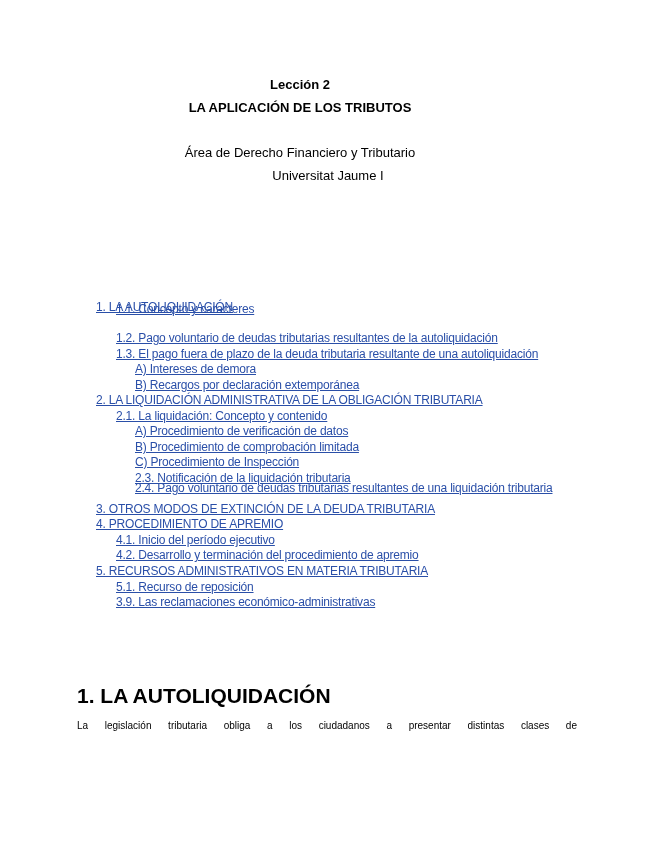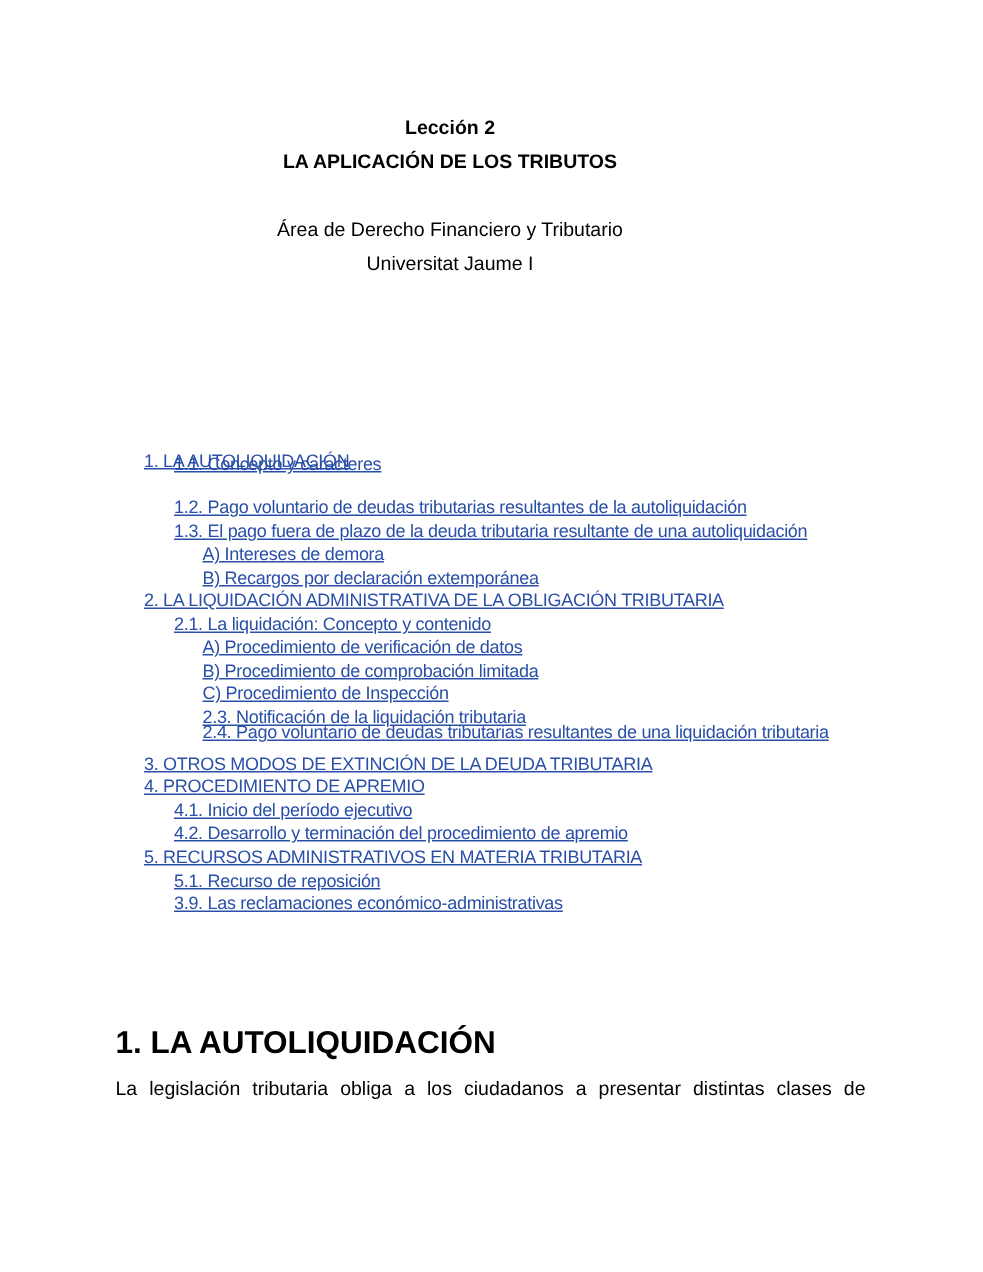--- a/index.html
+++ b/index.html
@@ -1,28 +1,28 @@
 <!DOCTYPE html>
 <html><head>
   <meta charset="utf-8">
   <style>
     html, body { margin: 0; padding: 0; background: #ffffff; }
     body { width: 655px; height: 848px; position: relative; overflow: hidden; font-family: "Liberation Sans", sans-serif; color: #000; }
     .center { position: absolute; left: 0; width: 600px; text-align: center; }
     .lesson { top: 77px; font-size: 13px; font-weight: bold; }
     .title { top: 100px; font-size: 13px; font-weight: bold; }
     .area { top: 145px; font-size: 13px; }
-    .univ { top: 168px; font-size: 13px; }
+    .univ { top: 168px; font-size: 13px; padding-left: 28px; }
     .toc { position: absolute; top: 300px; left: 0; width: 655px; }
     .toc a { position: absolute; color: #2a4fa8; text-decoration: underline; font-size: 12px; white-space: nowrap; letter-spacing: -0.2px; line-height: 14px; }
     .l0 { left: 96px; }
     .l1 { left: 116px; }
     .l2 { left: 135px; }
     .h1 { position: absolute; left: 77px; top: 684px; font-size: 21px; font-weight: bold; }
-    .para { position: absolute; left: 77px; top: 716px; width: 500px; font-size: 13px; line-height: 19.5px; text-align: justify; text-align-last: justify; }
+    .para { position: absolute; left: 77px; top: 716px; width: 500px; font-size: 10px; line-height: 19.5px; text-align: justify; text-align-last: justify; }
   </style>
 </head>
 <body>
 
 <div class="center lesson">Lección 2</div>
 <div class="center title">LA APLICACIÓN DE LOS TRIBUTOS</div>
 <div class="center area">Área de Derecho Financiero y Tributario</div>
 <div class="center univ">Universitat Jaume I</div>
 
 <nav class="toc">

